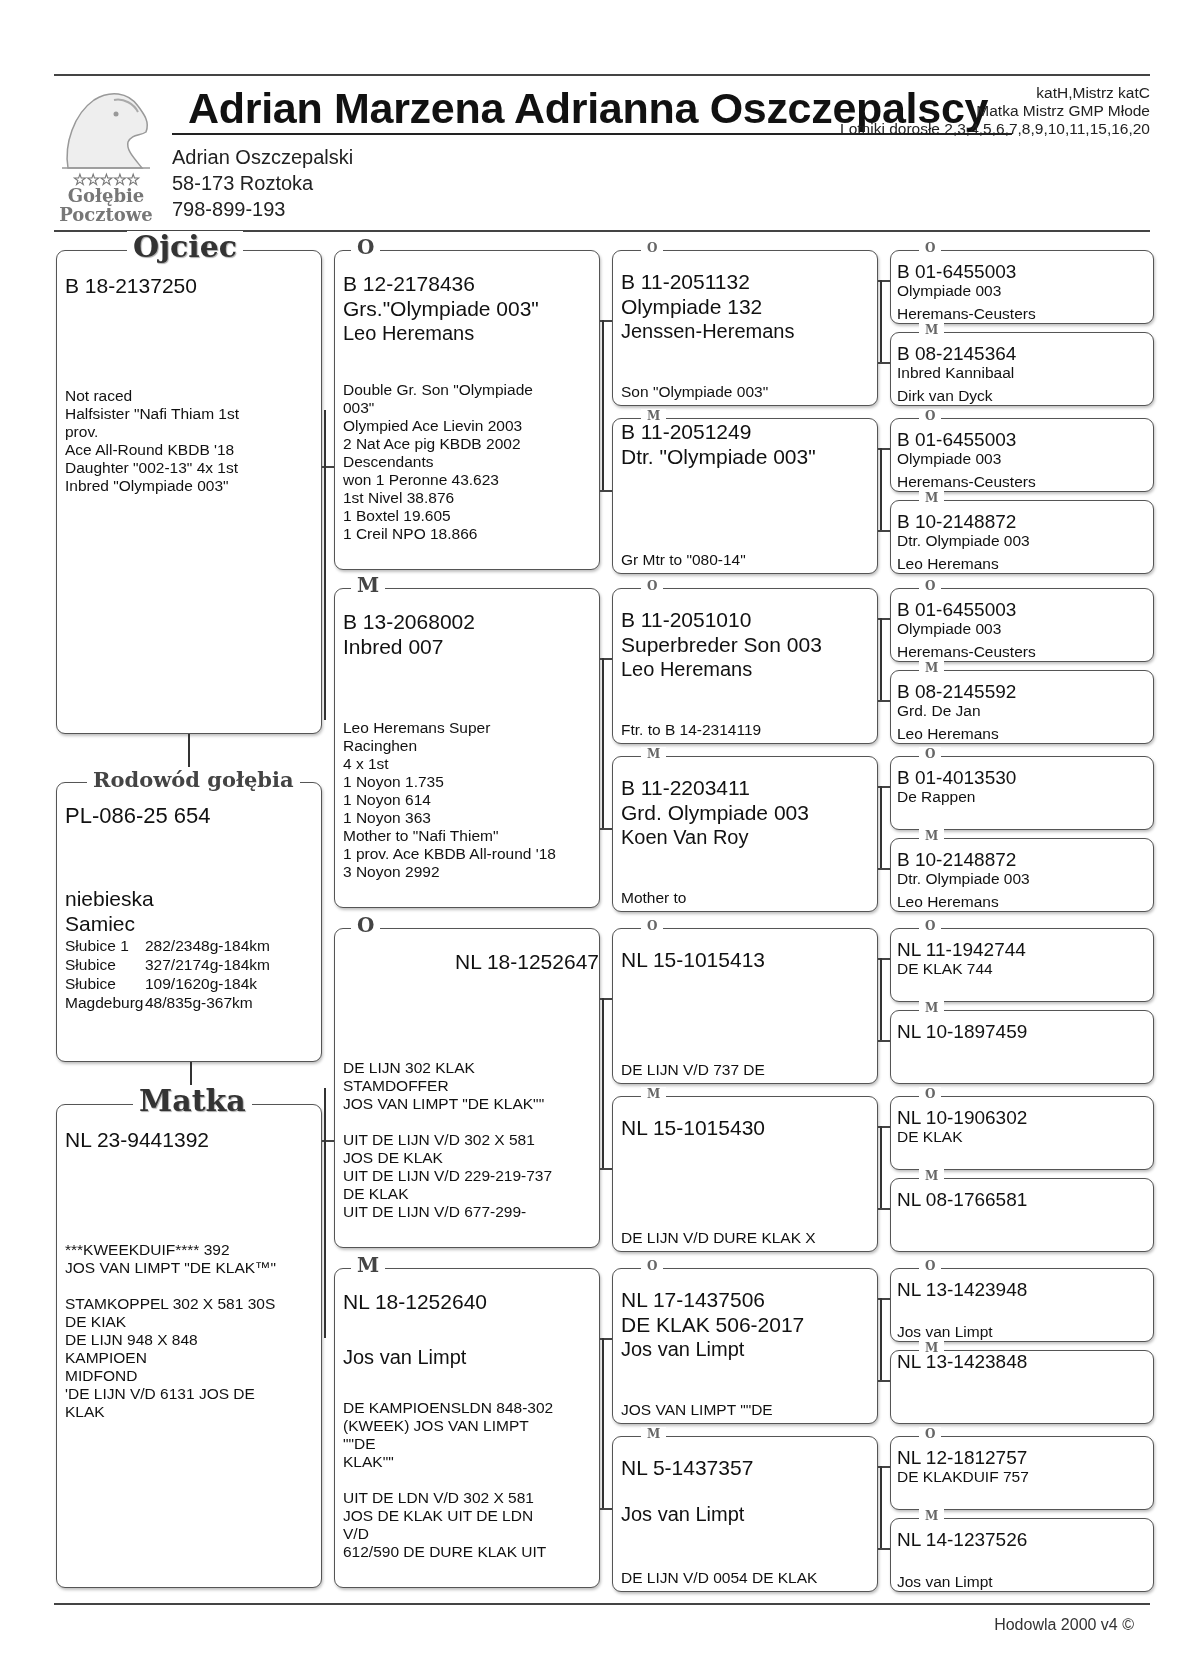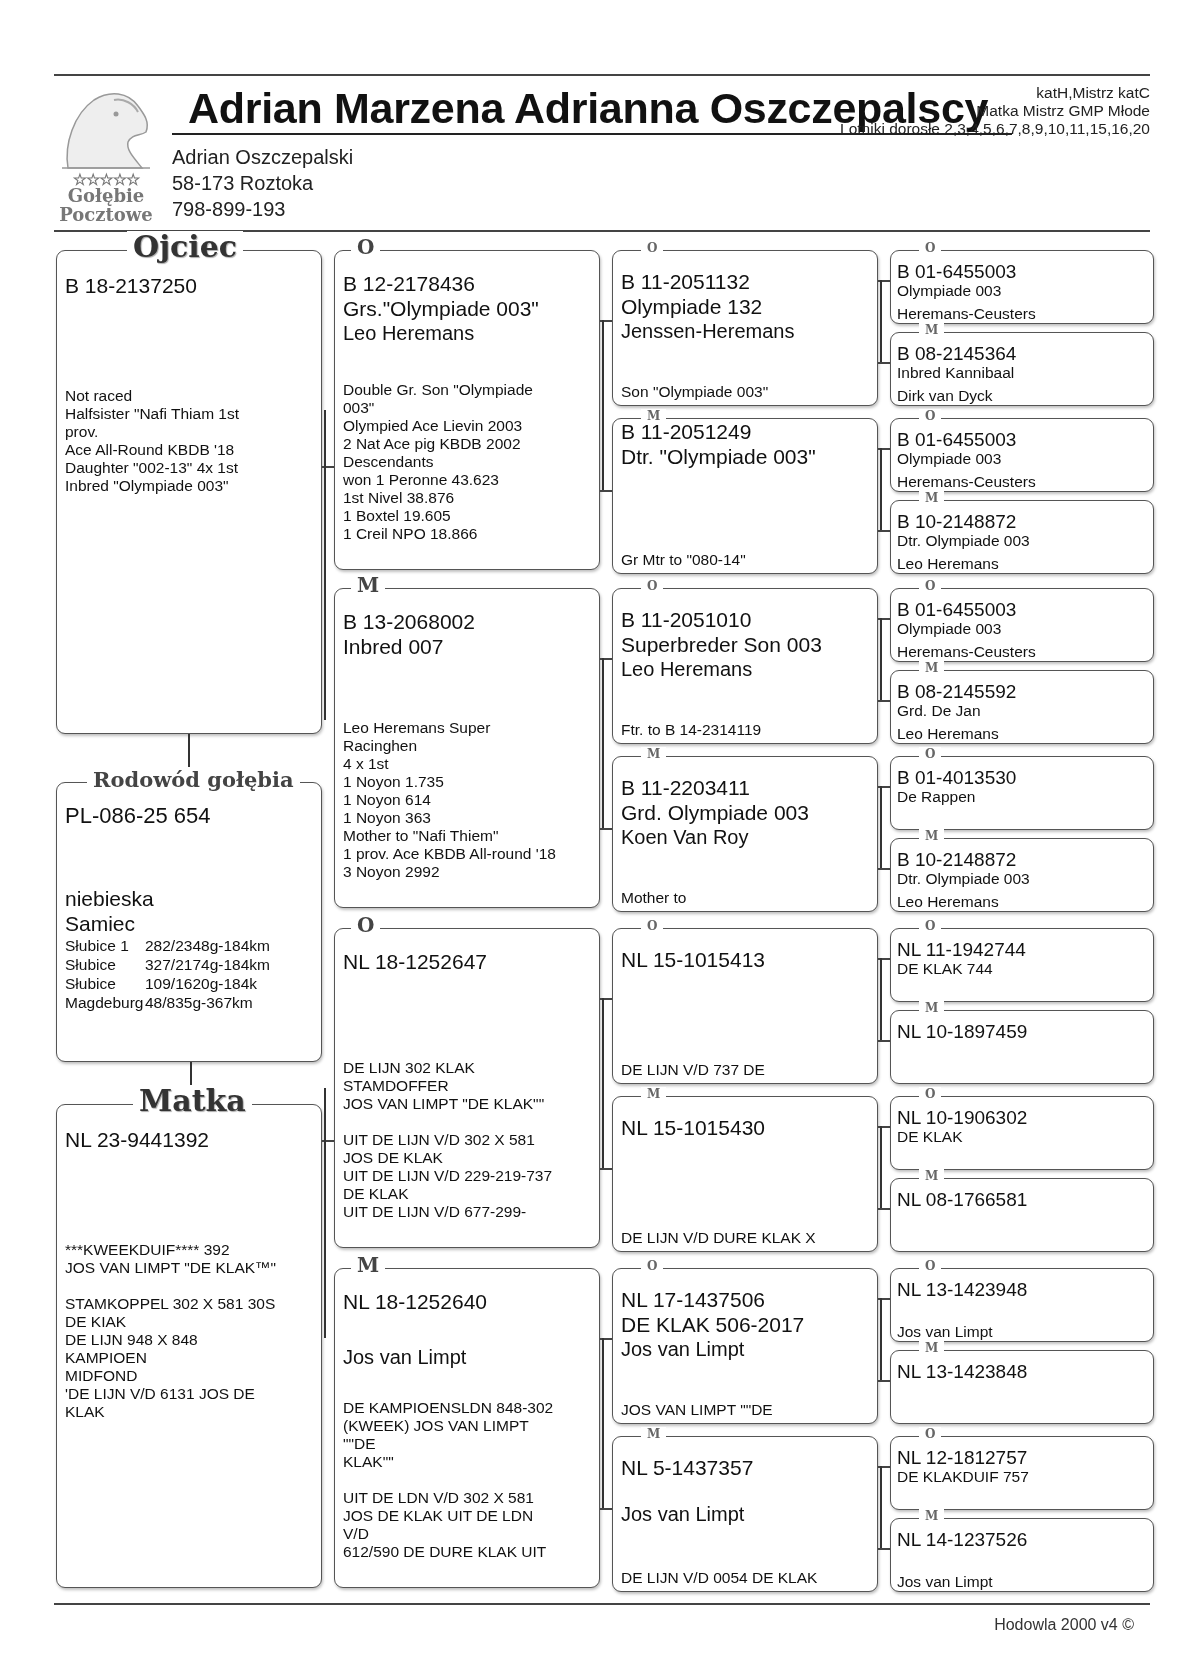--- a/index.html
+++ b/index.html
@@ -143,21 +143,21 @@
 1 Noyon 614
 1 Noyon 363
 Mother to "Nafi Thiem"
 1 prov. Ace KBDB All-round '18
 3 Noyon 2992</div>
     </div>
     <div class="hline" style="left:600px; top:658px; width:12px;"></div>
     <div class="hline" style="left:600px; top:828px; width:12px;"></div>
     <div class="box" style="left:334px; top:928px; width:266px; height:320px;">
       <div class="legend sm" style="left:16px;">O</div>
-      <div class="line" style="margin-top:20px; font-size:21px;">NL 18-1252647</div>
+      <div class="line" style="margin-top:20px; font-size:21px;text-align:right;">NL 18-1252647</div>
       <div class="note" style="top:130px; bottom:2px; overflow:hidden;">DE LIJN 302 KLAK
 STAMDOFFER
 JOS VAN LIMPT "DE KLAK""
 
 UIT DE LIJN V/D 302 X 581
 JOS DE KLAK
 UIT DE LIJN V/D 229-219-737
 DE KLAK
 UIT DE LIJN V/D 677-299-</div>
     </div>
@@ -324,21 +324,21 @@
       <div class="legend xs" style="left:28px;">M</div>
       <div class="ring-xs" style="margin-top:10px; white-space:nowrap;">NL 08-1766581</div>
     </div>
     <div class="box" style="left:890px; top:1268px; width:264px; height:74px;">
       <div class="legend xs" style="left:28px;">O</div>
       <div class="ring-xs" style="margin-top:10px; white-space:nowrap;">NL 13-1423948</div>
       <div class="xsmall" style="position:absolute; left:0; bottom:1px;">Jos van Limpt</div>
     </div>
     <div class="box" style="left:890px; top:1350px; width:264px; height:74px;">
       <div class="legend xs" style="left:28px;">M</div>
-      <div class="ring-xs" style="margin-top:10px; white-space:nowrap;">NL 13-1423848</div>
+      <div class="ring-xs" style="white-space:nowrap;">NL 13-1423848</div>
     </div>
     <div class="box" style="left:890px; top:1436px; width:264px; height:74px;">
       <div class="legend xs" style="left:28px;">O</div>
       <div class="ring-xs" style="margin-top:10px; white-space:nowrap;">NL 12-1812757</div>
       <div class="xsmall">DE KLAKDUIF 757</div>
     </div>
     <div class="box" style="left:890px; top:1518px; width:264px; height:74px;">
       <div class="legend xs" style="left:28px;">M</div>
       <div class="ring-xs" style="margin-top:10px; white-space:nowrap;">NL 14-1237526</div>
       <div class="xsmall" style="position:absolute; left:0; bottom:1px;">Jos van Limpt</div>

